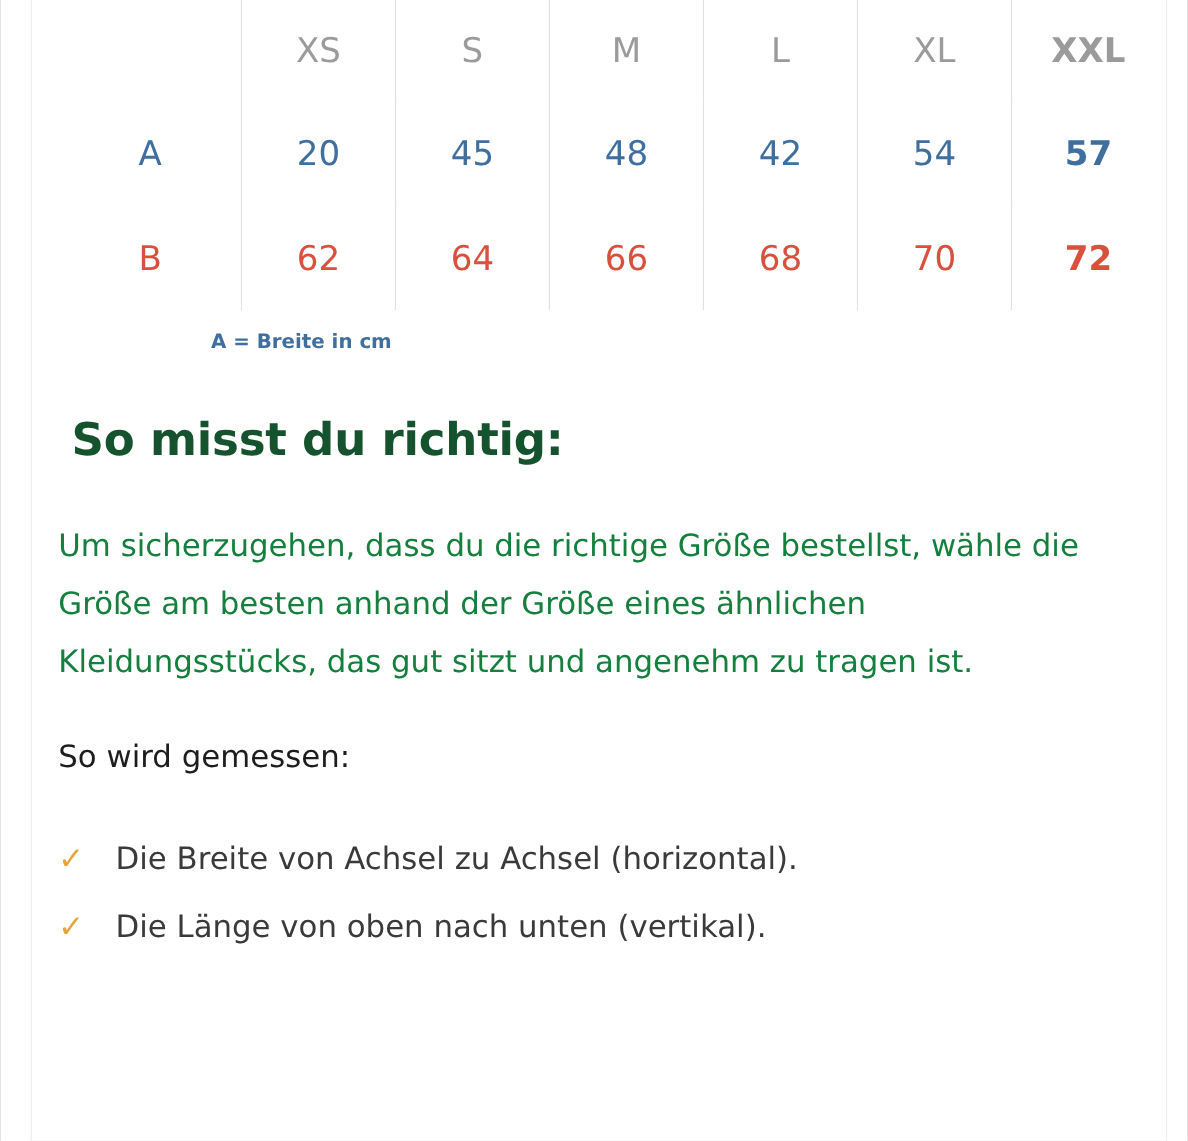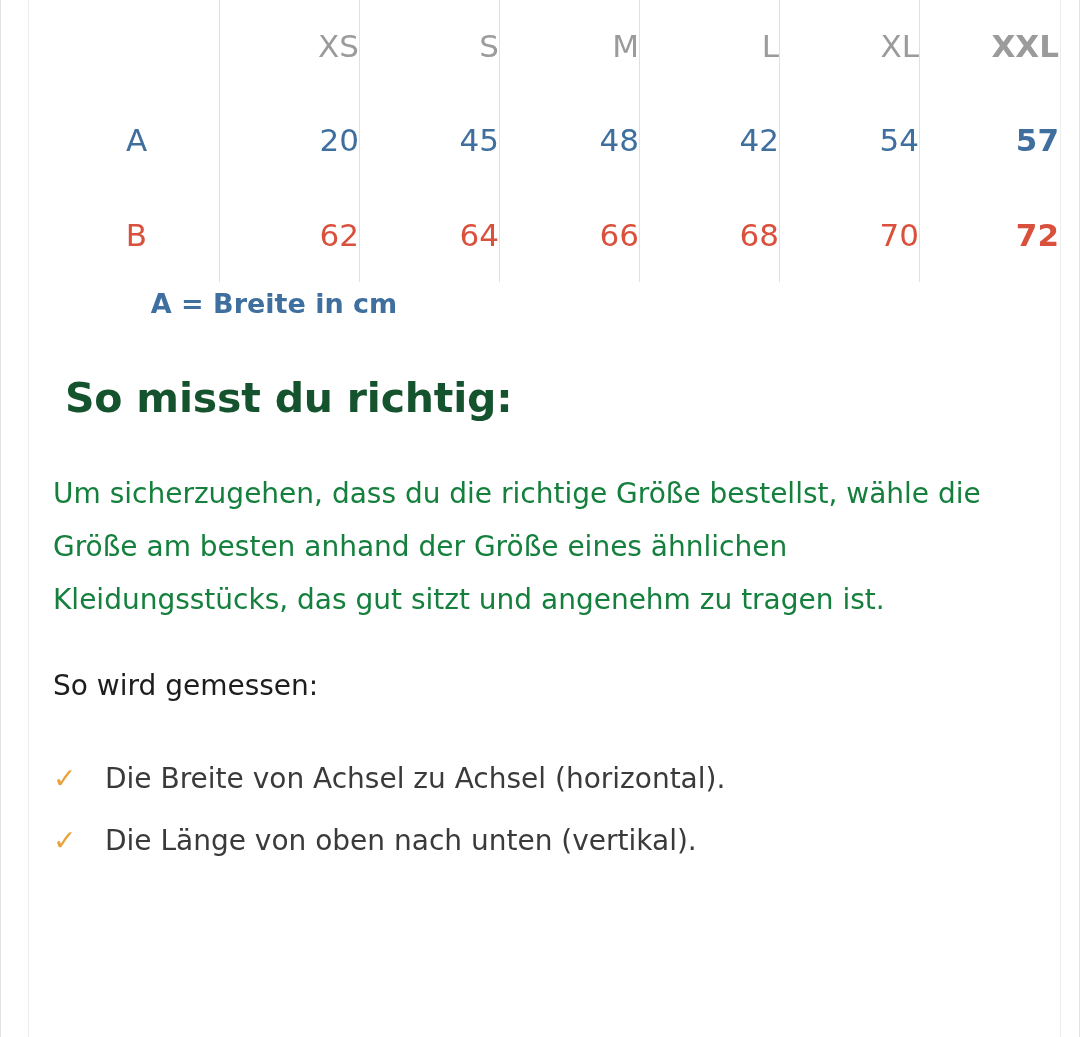--- a/index.html
+++ b/index.html
@@ -59,21 +59,20 @@
     vertical-align: middle;
     font-size: 31px;
   }
   .size-table td.rowlabel {
     width: 165px;
     border-right: 1px solid #e0e0e0;
   }
   .size-table td.cell {
     width: 139px;
     border-right: 1px solid #e0e0e0;
-    text-align: right;
   }
   .size-table td.cell.last {
     border-right: none;
     font-weight: bold;
   }
   .size-table tr.header td {
     color: #9b9b9b;
     height: 92px;
   }
   .size-table tr.row-a td {
@@ -86,23 +85,23 @@
   .size-table tr.row-b td.cell {
     border-bottom: 0;
   }
   .table-wrap {
     position: relative;
     padding-top: 0;
   }
 
   
   .legend {
-    margin-top: 6px;
+    margin-top: 18px;
     display: flex;
-    font-size: 27px;
+    font-size: 18px;
     font-weight: bold;
   }
   .legend .a {
     color: #3f6f9f;
     width: 490px;
     text-align: center;
   }
   .legend .b {
     color: #d9503c;
     width: 470px;

